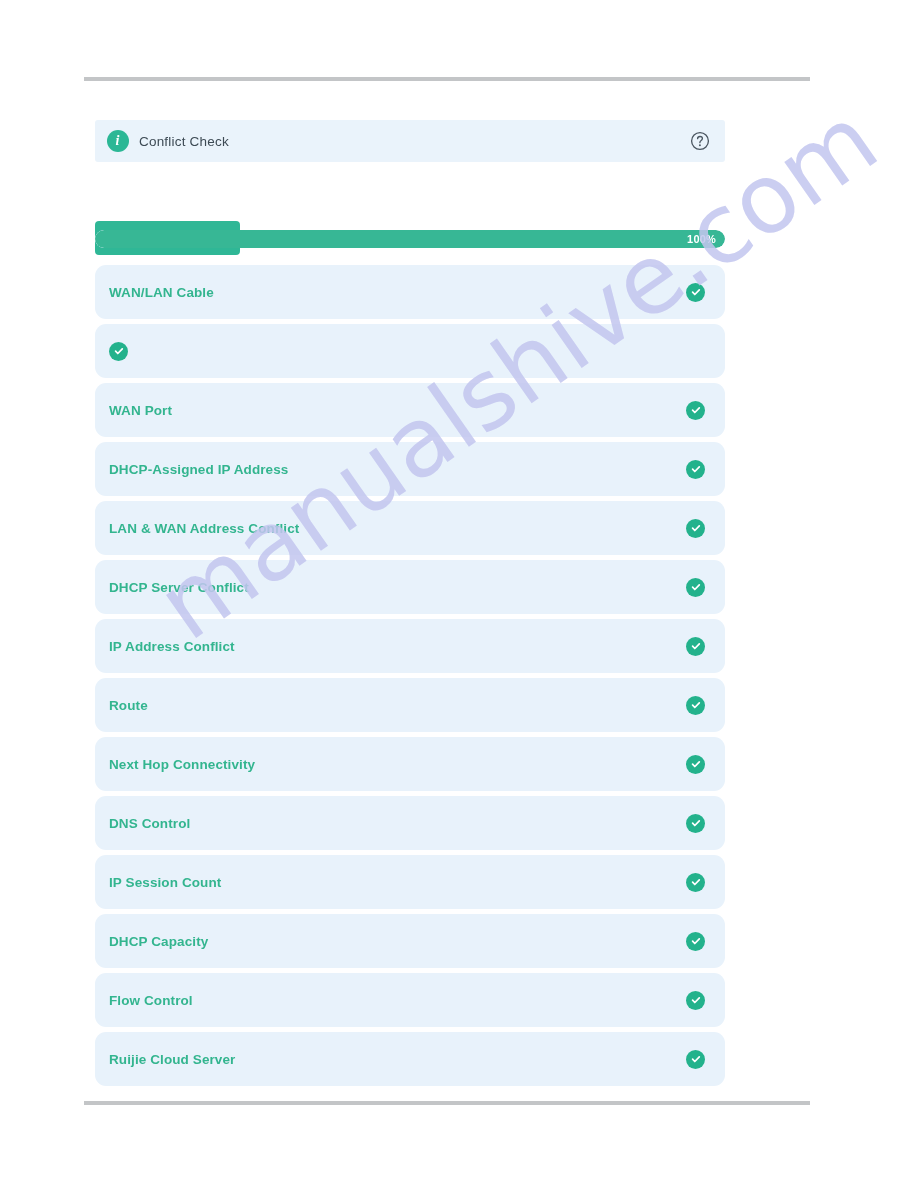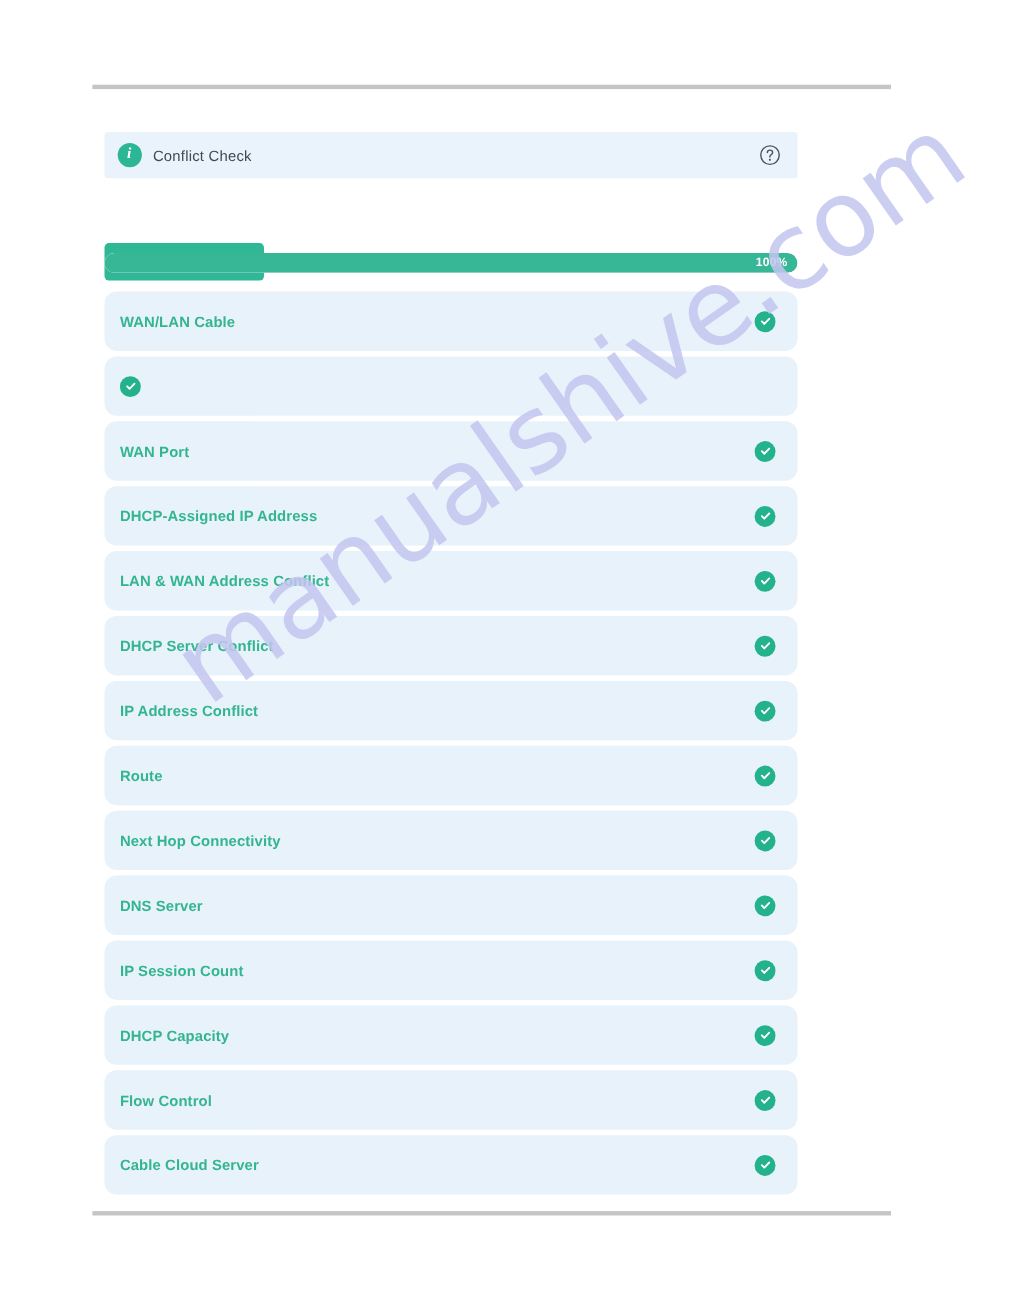--- a/index.html
+++ b/index.html
@@ -292,21 +292,21 @@
         </div>
         <div class="check-row">
           <span class="check-label">Next Hop Connectivity</span>
           <span class="check-status">
             <svg width="12" height="12" viewBox="0 0 12 12" aria-hidden="true">
               <path d="M2.6 6.2 L4.8 8.5 L9.3 3.8" fill="none" stroke="#ffffff" stroke-width="1.7" stroke-linecap="round" stroke-linejoin="round"></path>
             </svg>
           </span>
         </div>
         <div class="check-row">
-          <span class="check-label">DNS Server</span>
+          <span class="check-label">DNS Control</span>
           <span class="check-status">
             <svg width="12" height="12" viewBox="0 0 12 12" aria-hidden="true">
               <path d="M2.6 6.2 L4.8 8.5 L9.3 3.8" fill="none" stroke="#ffffff" stroke-width="1.7" stroke-linecap="round" stroke-linejoin="round"></path>
             </svg>
           </span>
         </div>
         <div class="check-row">
           <span class="check-label">IP Session Count</span>
           <span class="check-status">
             <svg width="12" height="12" viewBox="0 0 12 12" aria-hidden="true">
@@ -324,21 +324,21 @@
         </div>
         <div class="check-row">
           <span class="check-label">Flow Control</span>
           <span class="check-status">
             <svg width="12" height="12" viewBox="0 0 12 12" aria-hidden="true">
               <path d="M2.6 6.2 L4.8 8.5 L9.3 3.8" fill="none" stroke="#ffffff" stroke-width="1.7" stroke-linecap="round" stroke-linejoin="round"></path>
             </svg>
           </span>
         </div>
         <div class="check-row">
-          <span class="check-label">Cable Cloud Server</span>
+          <span class="check-label">Ruijie Cloud Server</span>
           <span class="check-status">
             <svg width="12" height="12" viewBox="0 0 12 12" aria-hidden="true">
               <path d="M2.6 6.2 L4.8 8.5 L9.3 3.8" fill="none" stroke="#ffffff" stroke-width="1.7" stroke-linecap="round" stroke-linejoin="round"></path>
             </svg>
           </span>
         </div>
       </div>
 
   </div>
 

